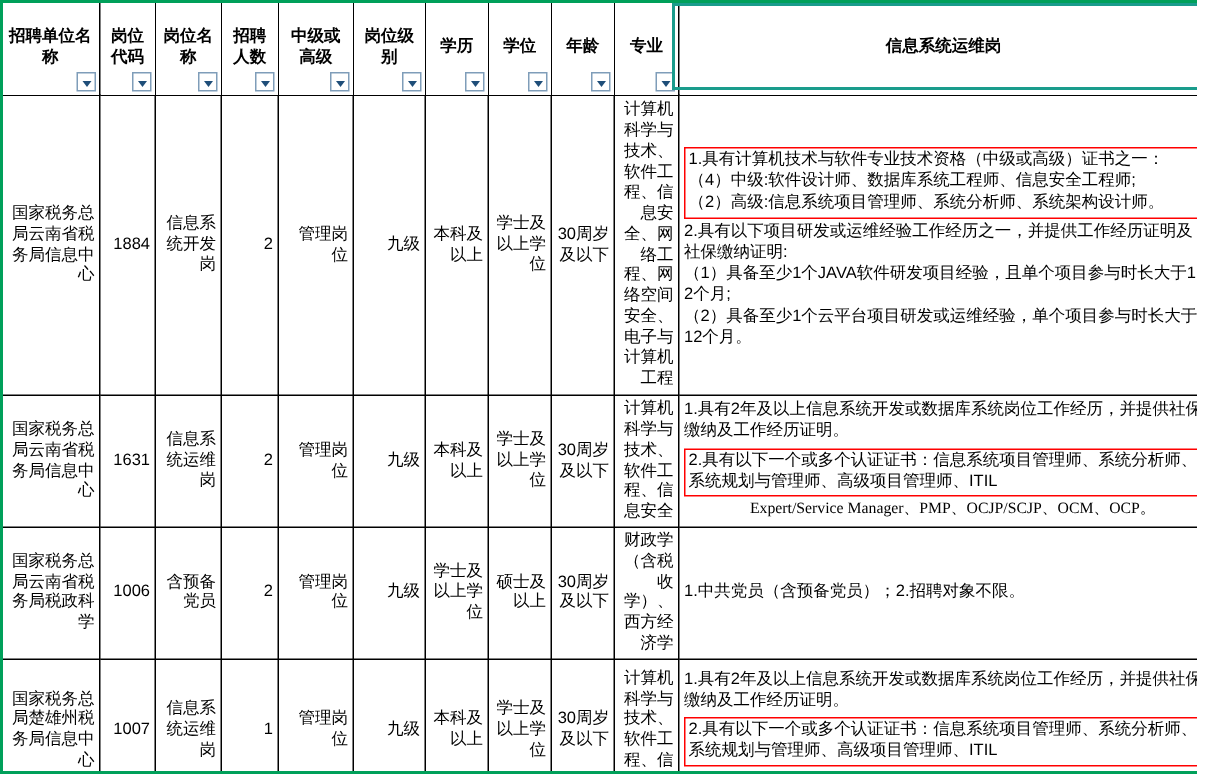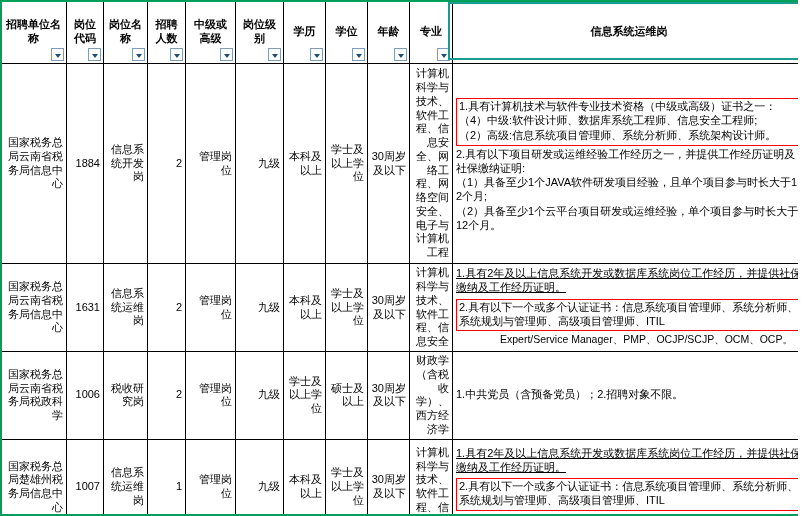--- a/index.html
+++ b/index.html
@@ -46,28 +46,28 @@
   td.ctr{text-align:right;}
   .narrow{font-size:11px;}
   .cond{
     font-size:11px;
     line-height:1.45;
     text-align:left;
     vertical-align:top;
     padding:3px 4px;
   }
   .cond p{margin:0 0 1px 0;}
-  .cond .mono{font-family:Liberation Sans, sans-serif;font-size:10.5px;padding-left:44px;}
+  .cond .mono{font-family:Liberation Serif, serif;font-size:10.5px;padding-left:44px;}
   .redbox{
     border:1.6px solid #ff0000;
     padding:1px 2px;
     margin:4px 0 2px 0;
     display:block;
   }
-  .u{text-decoration:underline;}
+  .u{}
   
   #greenframe{
     position:absolute;
     left:0;top:0;
     width:805px;height:516px;
     border:2px solid #00a05a;
     box-sizing:border-box;
     pointer-events:none;
   }
   
@@ -185,21 +185,21 @@
           <div class="redbox">
             <p>2.具有以下一个或多个认证证书：信息系统项目管理师、系统分析师、系统规划与管理师、高级项目管理师、ITIL</p>
           </div>
           <p class="mono">Expert/Service Manager、PMP、OCJP/SCJP、OCM、OCP。</p>
         </td>
       </tr>
 
       <tr style="height:68px;">
         <td class="ctr">国家税务总局云南省税务局税政科学</td>
         <td class="ctr">1006</td>
-        <td class="ctr">税收研究岗</td>
+        <td class="ctr">含预备党员</td>
         <td class="ctr">2</td>
         <td class="ctr">管理岗位</td>
         <td class="ctr">九级</td>
         <td class="ctr">学士及以上学位</td>
         <td class="ctr">硕士及以上</td>
         <td class="ctr">30周岁及以下</td>
         <td class="ctr narrow">财政学（含税收学）、西方经济学</td>
         <td class="cond">
           <p>1.中共党员（含预备党员）；2.招聘对象不限。</p>
         </td>

